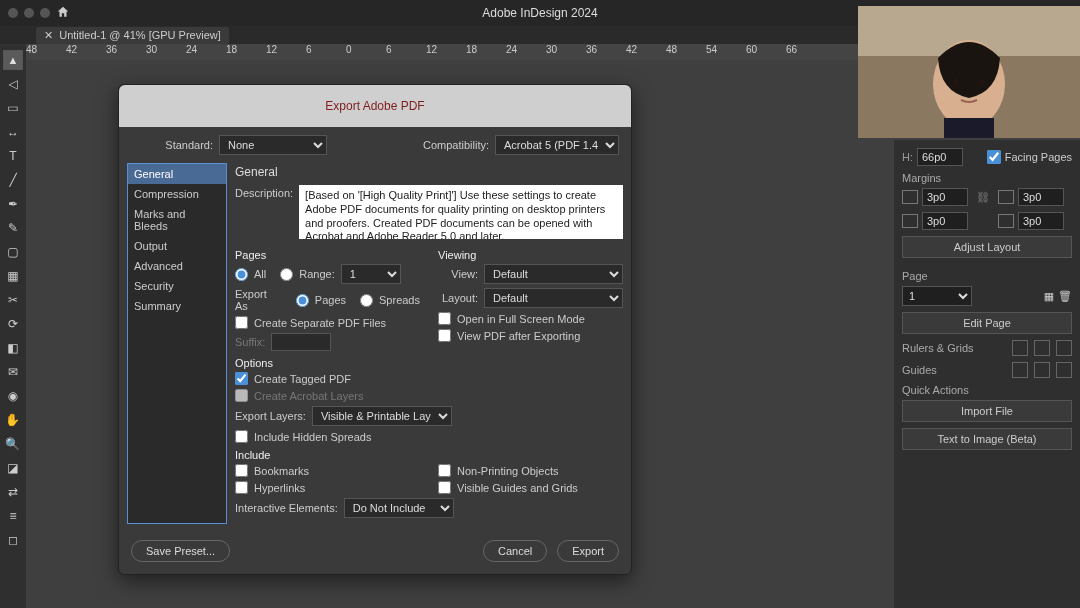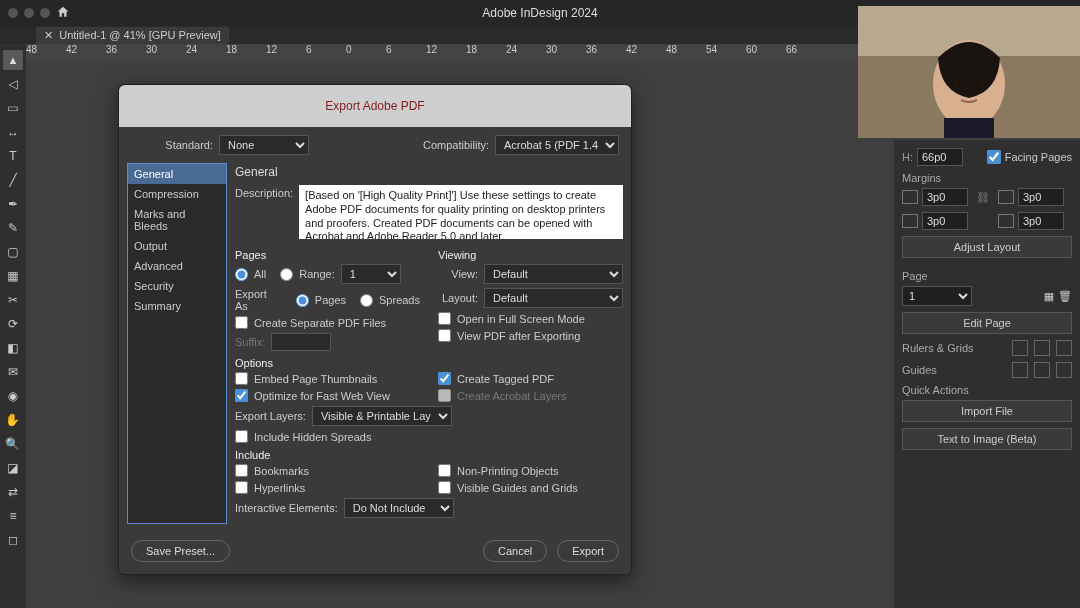--- a/index.html
+++ b/index.html
@@ -128,21 +128,21 @@
     <div class="tool">◻</div>
   </div>
 
 <div class="stage"></div>
 
 <div class="dialog">
   <div class="dlg-title">Export Adobe PDF</div>
   <div class="dlg-hdr">
     <div class="hdr-row">
       <label class="wide">Standard:</label>
-      <select class="sel" style="width:90px"><option>None</option></select>
+      <select class="sel" style="width:108px"><option>None</option></select>
       <label style="margin-left:auto">Compatibility:</label>
       <select class="sel" style="width:124px"><option>Acrobat 5 (PDF 1.4)</option></select>
     </div>
   </div>
 
   <div class="dlg-body">
     <div class="catlist" id="catlist">
         <div class="sel-cat">General</div>
         <div>Compression</div>
         <div>Marks and Bleeds</div>
@@ -205,30 +205,20 @@
               <input type="checkbox" class="chk" style="">
               <span>View PDF after Exporting</span>
             </div>
           </div>
         </div>
       </div>
 
       <div class="sect">
         <div class="sect-h">Options</div>
         <div class="two-col">
-          <div class="col">
-            <div class="line">
-                <input type="checkbox" class="chk" style="">
-                <span>Embed Page Thumbnails</span>
-              </div>
-            <div class="line">
-                <input type="checkbox" class="chk" checked="" style="">
-                <span>Optimize for Fast Web View</span>
-              </div>
-          </div>
           <div class="col">
             <div class="line">
                 <input type="checkbox" class="chk" checked="" style="">
                 <span>Create Tagged PDF</span>
               </div>
             <div class="line dim">
                 <input type="checkbox" class="chk" disabled="" style="">
                 <span>Create Acrobat Layers</span>
               </div>
           </div>

